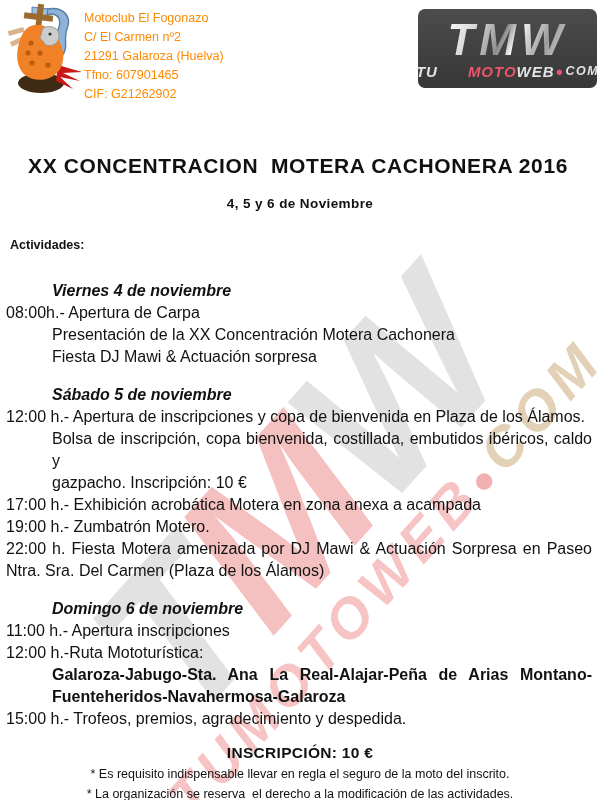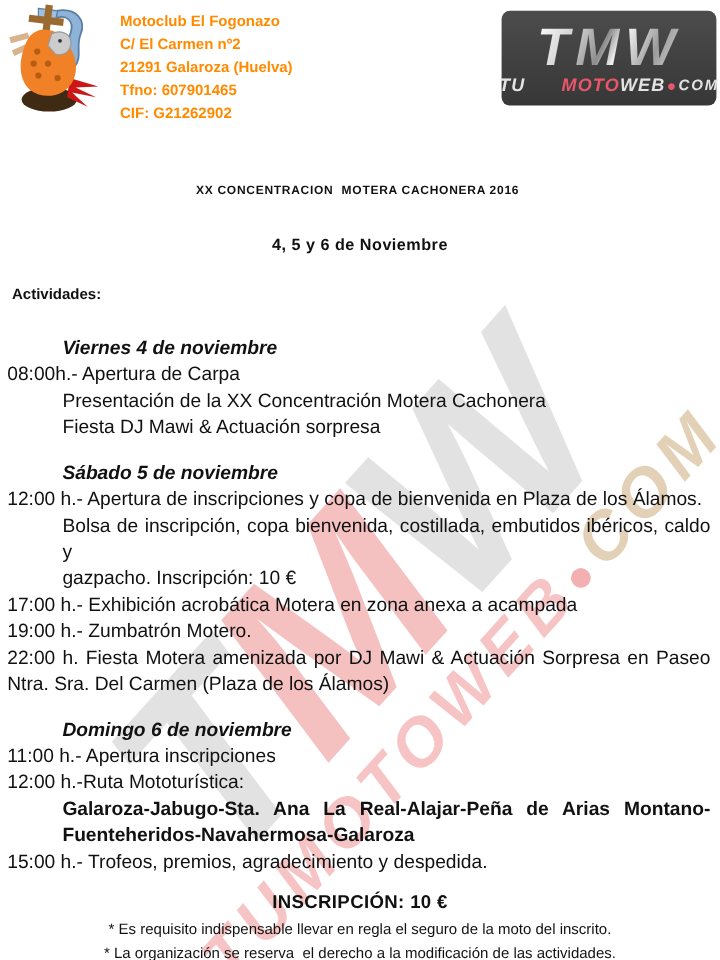--- a/index.html
+++ b/index.html
@@ -13,42 +13,42 @@
           letter-spacing:-6px;white-space:nowrap;}
   .wm-t,.wm-w{color:rgba(168,168,168,.33);}
   .wm-m{color:rgba(224,58,58,.32);}
   .wm-small{font-style:italic;font-weight:700;font-size:56px;letter-spacing:7px;
             margin-top:-6px;white-space:nowrap;}
   .wm-red{color:rgba(224,58,58,.30);}
   .wm-dot{color:rgba(224,58,58,.40);font-size:38px;}
   .wm-com{color:rgba(195,158,102,.48);}
   
   .emblem{position:absolute;left:3px;top:3px;z-index:1;}
-  .contact{position:absolute;left:84px;top:9px;z-index:1;font-weight:bold;
-           font-size:12.5px;line-height:19px;color:#ff8a00;white-space:pre;margin-left:16px;}
+  .contact{position:absolute;left:84px;top:9px;z-index:1;font-weight:normal;
+           font-size:12.5px;line-height:19px;color:#ff8a00;white-space:pre;}
   .links{position:absolute;left:8px;top:90px;z-index:1;
          font-family:"Liberation Serif",serif;font-weight:bold;font-size:11.5px;
          line-height:15px;}
   .links a{display:block;color:#2a2ad0;text-decoration:underline;cursor:pointer;}
   .tmw-box{position:absolute;left:418px;top:9px;width:179px;height:79px;z-index:1;
            background:linear-gradient(180deg,#4c4c4c,#373737);border-radius:7px;
            display:flex;flex-direction:column;align-items:center;justify-content:center;}
   .tmw-acronym{font-style:italic;font-weight:900;font-size:44px;line-height:1;
                letter-spacing:5px;
                background:linear-gradient(115deg,#ffffff 0%,#cccccc 28%,#8d8d8d 46%,#f2f2f2 56%,#9b9b9b 78%,#dddddd 100%);
                -webkit-background-clip:text;background-clip:text;
                color:transparent;-webkit-text-fill-color:transparent;}
   .tmw-sub{margin-top:1px;font-style:italic;font-weight:bold;font-size:15px;
            letter-spacing:1px;color:#e3e3e3;display:flex;align-items:center;}
   .tmw-sub .red{color:#e8566a;margin-left:30px;}
   .tmw-sub .dot{font-size:13px;margin:0 1px;}
   .tmw-sub .com{font-size:12.5px;letter-spacing:1.5px;}
   
   .title{position:absolute;top:154px;left:0;width:596px;z-index:1;text-align:center;
-         font-weight:bold;font-size:10px;letter-spacing:.6px;white-space:pre-wrap;}
+         font-weight:bold;font-size:21px;letter-spacing:.6px;white-space:pre-wrap;}
   .dates{position:absolute;top:196px;left:0;width:600px;z-index:1;text-align:center;
          font-weight:bold;font-size:13.5px;letter-spacing:.4px;}
   .activities{position:absolute;top:238px;left:10px;z-index:1;font-weight:bold;
               font-size:12.5px;}
   .schedule{position:absolute;top:280px;left:6px;width:586px;z-index:1;
             font-size:16px;line-height:22px;}
   .section{margin-bottom:16px;}
   .sec-title{font-weight:bold;font-style:italic;padding-left:46px;}
   .line{white-space:pre-wrap;}
   .line.ind{padding-left:46px;}

